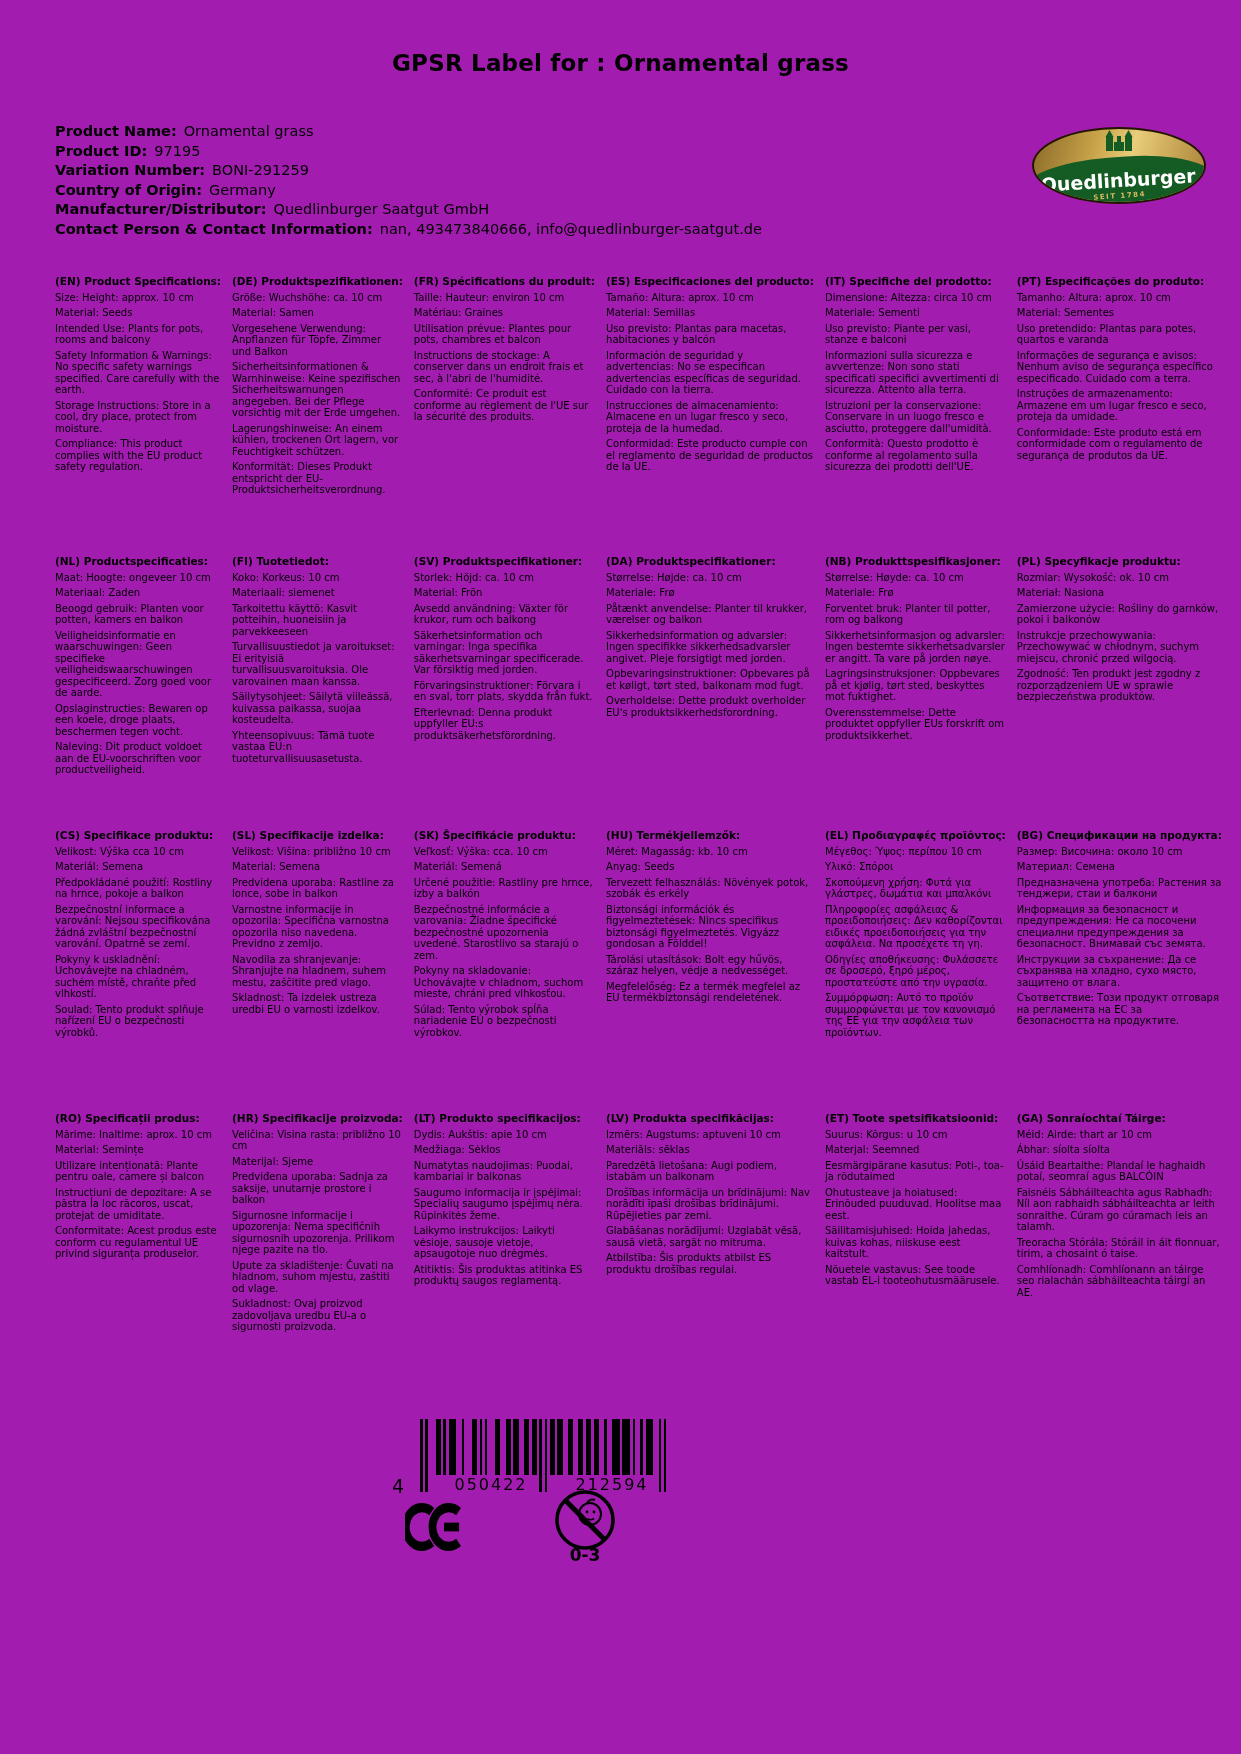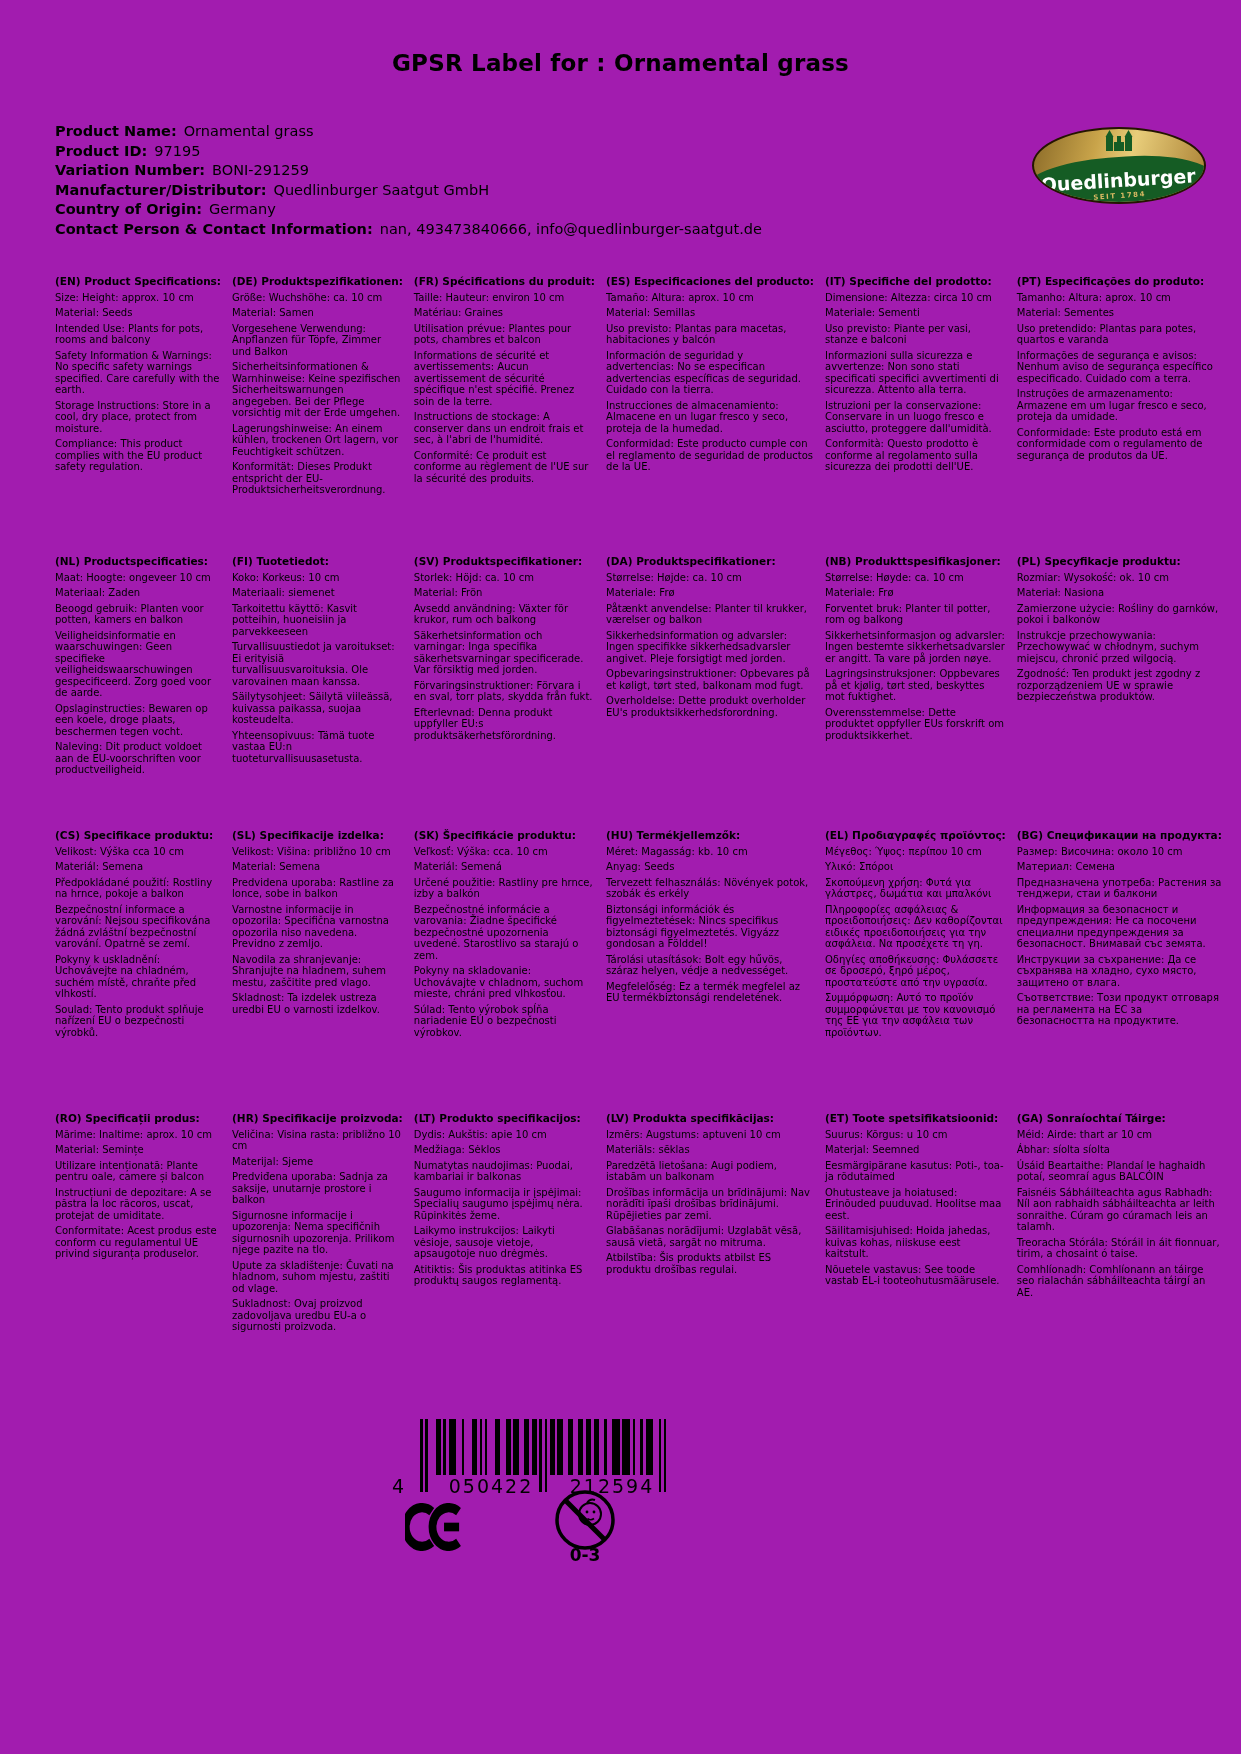--- a/index.html
+++ b/index.html
@@ -28,40 +28,40 @@
          column-gap:11px;}
   .spec-block{font-size:10px;line-height:11.5px;align-self:start;}
   .spec-header{font-size:10.5px;font-weight:bold;white-space:nowrap;margin:0 0 1px 0;}
   .spec-p{margin:4px 0 0 0;}
   
   .barcode{position:absolute;left:392px;top:1419px;width:290px;height:85px;}
   .bc-bars{position:absolute;left:28px;top:0;display:flex;align-items:flex-start;}
   .bc-mod{width:2.6px;height:56px;background:#000;}
   .bc-mod.bc-guard{height:73px;}
   .bc-prefix{position:absolute;left:0;top:56px;font-size:19px;}
-  .bc-num{position:absolute;top:56px;font-size:19px;text-align:center;width:126px;letter-spacing:2px;}
+  .bc-num{position:absolute;top:56px;font-size:16px;text-align:center;width:126px;letter-spacing:2px;}
   .bc-num1{left:36px;}
   .bc-num2{left:157px;}
   
   .ce-mark{position:absolute;left:405px;top:1503px;}
   .age-mark{position:absolute;left:553px;top:1489px;}
 </style>
 </head>
 <body>
 
 <div class="page">
 
   <div class="title">GPSR Label for : Ornamental grass</div>
 
   <div class="info">
       <div class="info-row"><span class="info-label">Product Name:</span><span class="info-value">Ornamental grass</span></div>
       <div class="info-row"><span class="info-label">Product ID:</span><span class="info-value">97195</span></div>
       <div class="info-row"><span class="info-label">Variation Number:</span><span class="info-value">BONI-291259</span></div>
+      <div class="info-row"><span class="info-label">Country of Origin:</span><span class="info-value">Germany</span></div>
       <div class="info-row"><span class="info-label">Manufacturer/Distributor:</span><span class="info-value">Quedlinburger Saatgut GmbH</span></div>
-      <div class="info-row"><span class="info-label">Country of Origin:</span><span class="info-value">Germany</span></div>
       <div class="info-row"><span class="info-label">Contact Person &amp; Contact Information:</span><span class="info-value">nan, 493473840666, info@quedlinburger-saatgut.de</span></div>
     </div>
 
   <div class="logo">
     <div class="logo-oval">
       <div class="logo-green">
         <div class="logo-brand">Quedlinburger</div>
         <div class="logo-since">SEIT 1784</div>
       </div>
     </div>
@@ -94,21 +94,20 @@
         <p class="spec-p">Vorgesehene Verwendung: Anpflanzen für Töpfe, Zimmer und Balkon</p>
         <p class="spec-p">Sicherheitsinformationen &amp; Warnhinweise: Keine spezifischen Sicherheitswarnungen angegeben. Bei der Pflege vorsichtig mit der Erde umgehen.</p>
         <p class="spec-p">Lagerungshinweise: An einem kühlen, trockenen Ort lagern, vor Feuchtigkeit schützen.</p>
         <p class="spec-p">Konformität: Dieses Produkt entspricht der EU-Produktsicherheitsverordnung.</p>
       </div>
       <div class="spec-block">
         <div class="spec-header">(FR) Spécifications du produit:</div>
         <p class="spec-p">Taille: Hauteur: environ 10 cm</p>
         <p class="spec-p">Matériau: Graines</p>
         <p class="spec-p">Utilisation prévue: Plantes pour pots, chambres et balcon</p>
-        <p class="spec-p">Informations de sécurité et avertissements: Aucun avertissement de sécurité spécifique n'est spécifié. Prenez soin de la terre.</p>
         <p class="spec-p">Instructions de stockage: A conserver dans un endroit frais et sec, à l'abri de l'humidité.</p>
         <p class="spec-p">Conformité: Ce produit est conforme au règlement de l'UE sur la sécurité des produits.</p>
       </div>
       <div class="spec-block">
         <div class="spec-header">(ES) Especificaciones del producto:</div>
         <p class="spec-p">Tamaño: Altura: aprox. 10 cm</p>
         <p class="spec-p">Material: Semillas</p>
         <p class="spec-p">Uso previsto: Plantas para macetas, habitaciones y balcón</p>
         <p class="spec-p">Información de seguridad y advertencias: No se especifican advertencias específicas de seguridad. Cuidado con la tierra.</p>
         <p class="spec-p">Instrucciones de almacenamiento: Almacene en un lugar fresco y seco, proteja de la humedad.</p>

